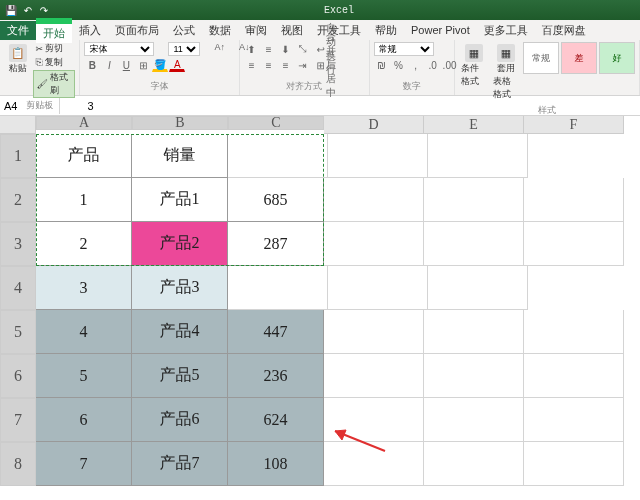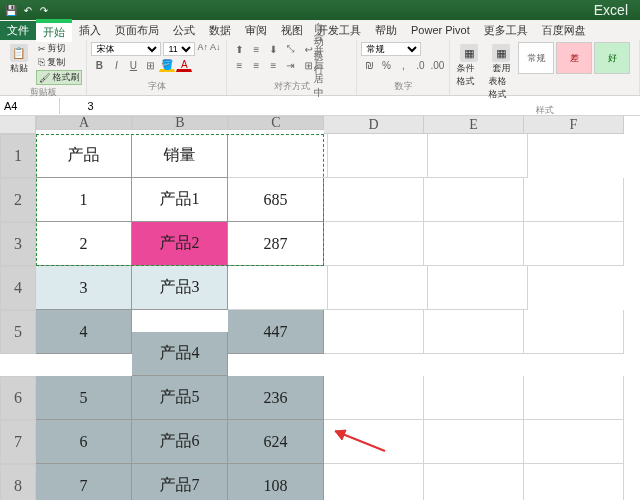--- a/index.html
+++ b/index.html
@@ -1,24 +1,24 @@
 <!DOCTYPE html>
 <html><head>
 <meta charset="utf-8">
 <style>
 * { box-sizing: border-box; margin: 0; padding: 0; }
 body { font-family: "Microsoft YaHei", sans-serif; font-size: 11px; background: #fff; width: 640px; height: 500px; overflow: hidden; }
 .titlebar { background: linear-gradient(#2b6b3a,#1e5a2a); height: 20px; display: flex; align-items: center; color: #fff; padding: 0 6px; font-size: 10px; }
 .qat { display: flex; gap: 4px; align-items: center; }
 .qat span { width: 12px; height: 12px; display: inline-flex; align-items: center; justify-content: center; }
-.title-text { flex: 1; text-align: right; opacity: .9; font-size: 14px; padding-right: 6px; }
+.title-text { flex: 1; text-align: center; opacity: .9; font-size: 10px; padding-right: 6px; font-family: Liberation Mono, monospace; }
 .tabs { background: #f3f2f1; display: flex; align-items: center; height: 20px; font-size: 11px; }
 .tab { padding: 2px 7px; color: #333; cursor: pointer; }
 .tab.file { background: #217346; color: #fff; }
-.tab.active { background: #fff; border-top: 4px solid #22c55e; color: #217346; text-align: center; }
+.tab.active { background: #fff; border-top: 6px solid #22c55e; color: #217346; text-align: center; }
 .ribbon { background: #f3f2f1; border-bottom: 1px solid #d4d4d4; height: 56px; display: flex; }
 .group { border-right: 1px solid #e1e1e1; padding: 2px 4px; display: flex; flex-direction: column; font-size: 9px; color: #666; }
 .group-body { flex: 1; display: flex; align-items: flex-start; gap: 2px; }
 .group-label { text-align: center; font-size: 9px; color: #888; padding-top: 1px; }
 .big-btn { display: flex; flex-direction: column; align-items: center; width: 30px; font-size: 9px; color: #333; cursor: pointer; padding: 2px; }
 .big-btn .ico { width: 18px; height: 18px; background: #ddd; border-radius: 2px; display: flex; align-items: center; justify-content: center; font-size: 11px; }
 .mini-stack { display: flex; flex-direction: column; gap: 1px; font-size: 9px; }
 .mini-item { display: flex; align-items: center; gap: 2px; padding: 0 2px; cursor: pointer; color: #333; }
 .mini-item.active { background: #d4e8cf; border: 1px solid #9bc58f; }
 .sel { height: 14px; font-size: 9px; border: 1px solid #ccc; background: #fff; }
@@ -87,21 +87,21 @@
         <div class="mini-item">✂ <span>剪切</span></div>
         <div class="mini-item">⎘ <span>复制</span></div>
         <div class="mini-item active">🖌 <span>格式刷</span></div>
       </div>
     </div>
     <div class="group-label">剪贴板</div>
   </div>
 
   <div class="group" style="min-width:140px">
     <div class="group-body" style="flex-direction:column;gap:2px">
-      <div style="display:flex;gap:2px">
+      <div style="display:flex;gap:14px">
         <select class="sel" style="width:70px"><option>宋体</option></select>
         <select class="sel" style="width:32px"><option>11</option></select>
         <span>A↑</span>
         <span>A↓</span>
       </div>
       <div class="btn-row">
         <span style="font-weight:bold">B</span>
         <span style="font-style:italic">I</span>
         <span style="text-decoration:underline">U</span>
         <span>⊞</span>
@@ -215,21 +215,21 @@
         <div class="row-h sel" style="height: 44px;">4</div>
         <div class="cell tbl-border" style="width: 96px; height: 44px;">3</div>
         <div class="cell tbl-border" style="width: 96px; height: 44px;">产品3</div>
         <div class="cell" style="width: 100px; height: 44px;"></div>
         <div class="cell" style="width: 100px; height: 44px;"></div>
         <div class="cell" style="width: 100px; height: 44px;"></div>
       </div>
       <div class="row sel-row">
         <div class="row-h sel" style="height: 44px;">5</div>
         <div class="cell tbl-border" style="width: 96px; height: 44px;">4</div>
-        <div class="cell tbl-border" style="width: 96px; height: 44px; margin-top: 22px;">产品4</div>
+        <div class="cell tbl-border" style="width: 96px; height: 44px;">产品4</div>
         <div class="cell tbl-border" style="width: 96px; height: 44px;">447</div>
         <div class="cell" style="width: 100px; height: 44px;"></div>
         <div class="cell" style="width: 100px; height: 44px;"></div>
         <div class="cell" style="width: 100px; height: 44px;"></div>
       </div>
       <div class="row sel-row">
         <div class="row-h sel" style="height: 44px;">6</div>
         <div class="cell tbl-border" style="width: 96px; height: 44px;">5</div>
         <div class="cell tbl-border" style="width: 96px; height: 44px;">产品5</div>
         <div class="cell tbl-border" style="width: 96px; height: 44px;">236</div>

